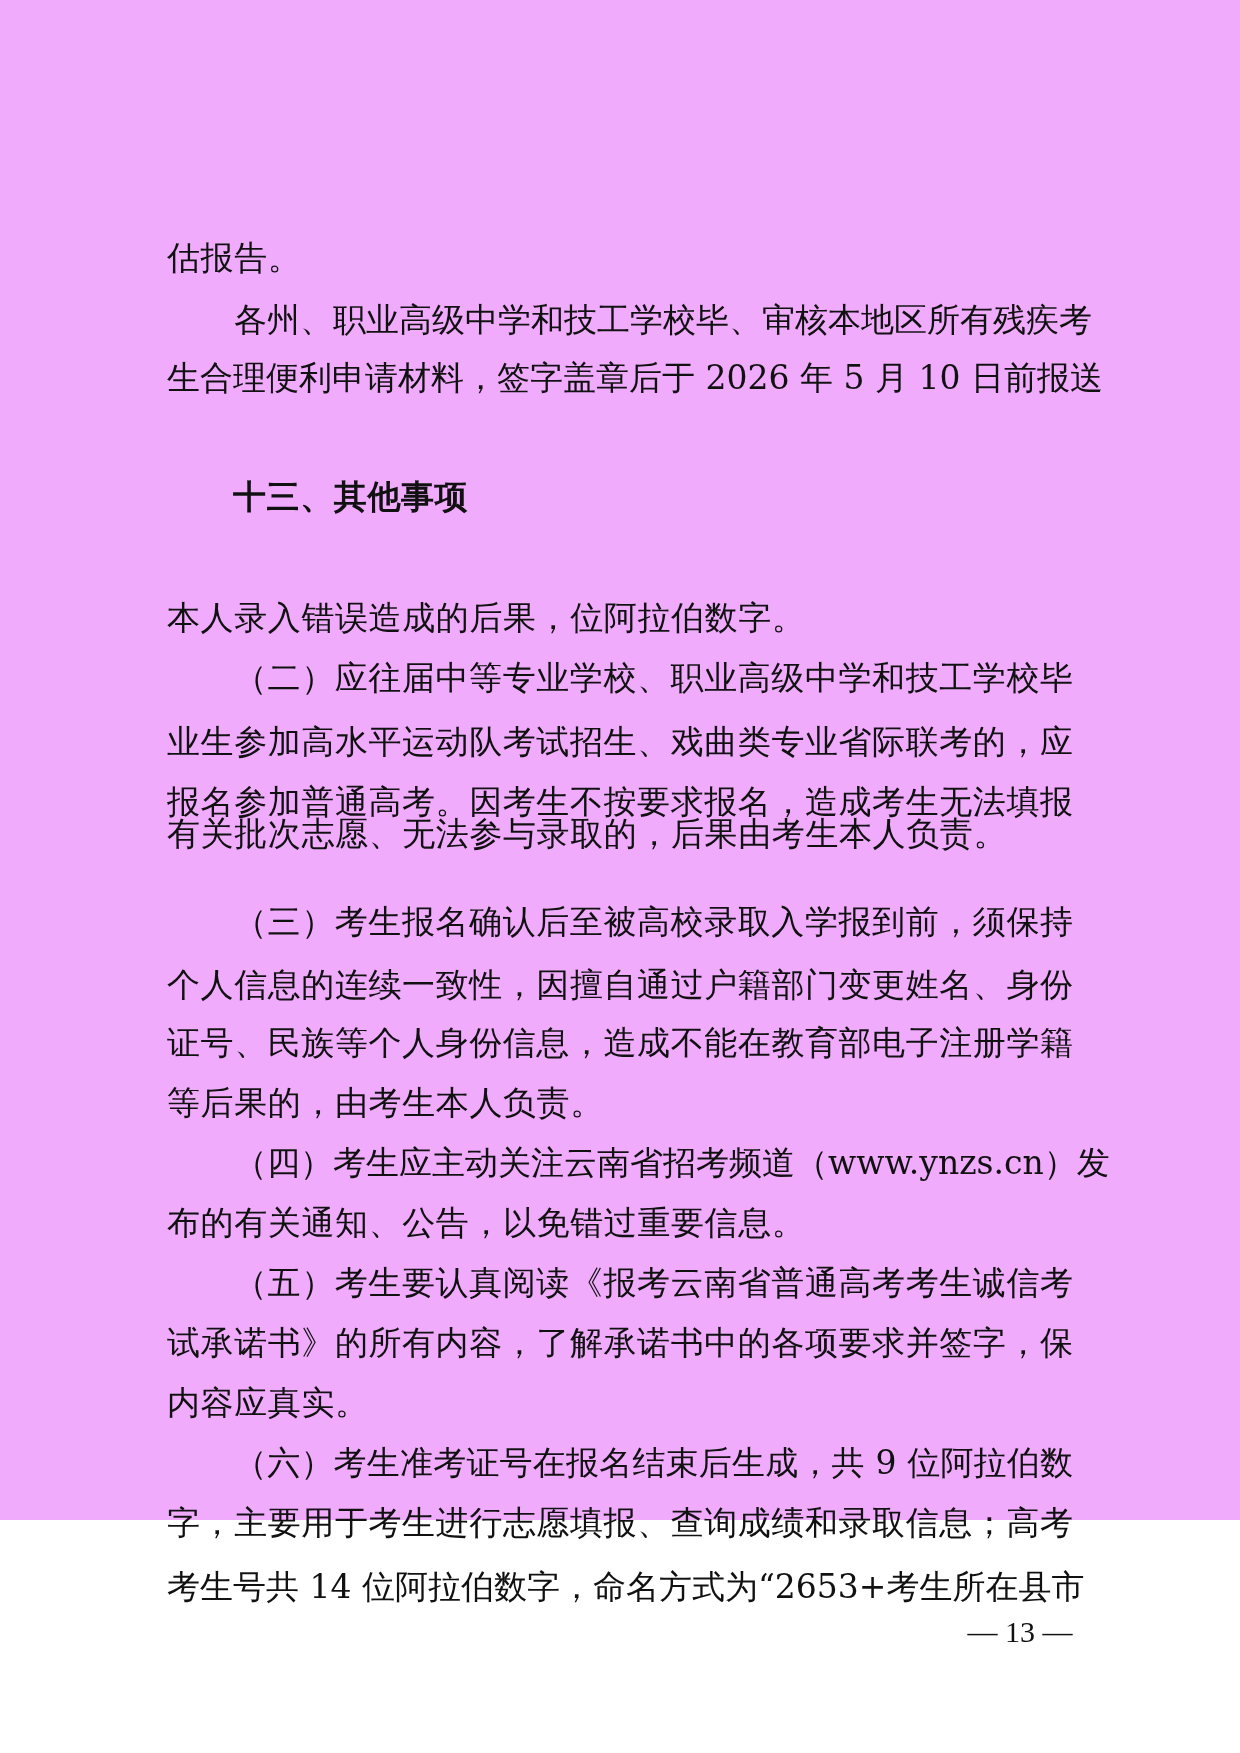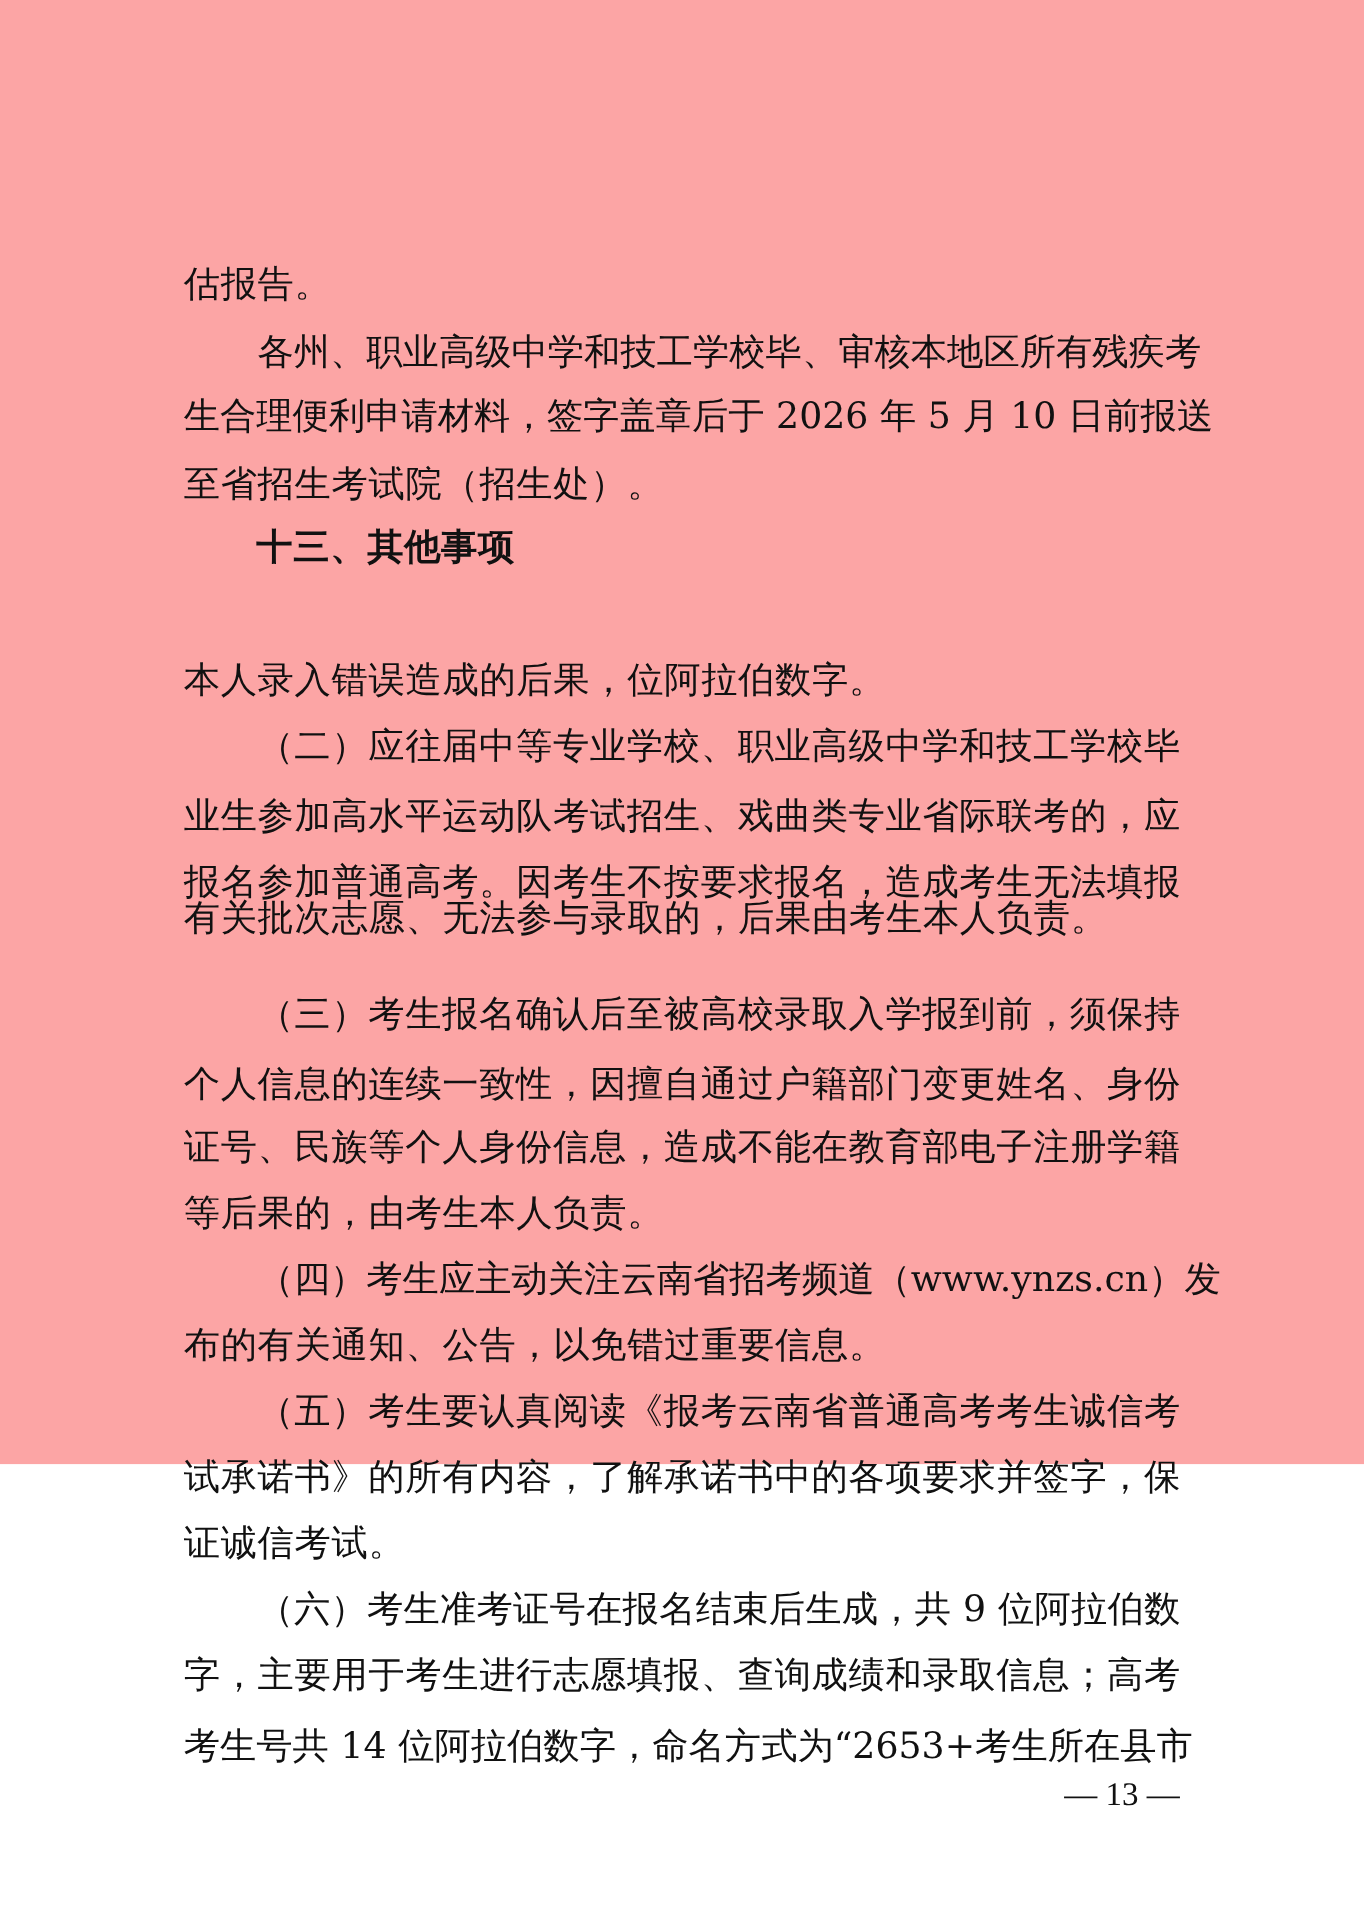--- a/index.html
+++ b/index.html
@@ -1,19 +1,19 @@
 <!DOCTYPE html>
 <html><head>
 <meta charset="utf-8">
 <style>
   html, body { margin: 0; padding: 0; background: #ffffff; }
   body { width: 1240px; height: 1753px; position: relative; overflow: hidden; }
   .page {
-    position: absolute; left: 0; top: 0; width: 1240px; height: 1331px;
-    background: #fca5a5;
+    position: absolute; left: 0; top: 0; width: 1240px; height: 1520px;
+    background: #f0abfc;
     font-family: "DejaVu Serif", "Liberation Serif", serif;
     color: #111111;
   }
   .line {
     position: absolute;
     left: 167px;
     width: 906px;
     height: 44px;
     line-height: 44px;
     font-size: 33px;
@@ -43,34 +43,33 @@
     white-space: nowrap;
   }
 </style>
 </head>
 <body>
 
 <div class="page">
   <div class="line partial" style="top:236px">估报告。</div>
   <div class="line indent" style="top:298px">各州、职业高级中学和技工学校毕、审核本地区所有残疾考</div>
   <div class="line" style="top:356px">生合理便利申请材料，签字盖章后于 2026 年 5 月 10 日前报送</div>
-  <div class="line partial" style="top:418px">至省招生考试院（招生处）。</div>
   <div class="line partial heading" style="top:475px; left:233px;">十三、其他事项</div>
   <div class="line partial" style="top:596px">本人录入错误造成的后果，位阿拉伯数字。</div>
   <div class="line indent" style="top:656px">（二）应往届中等专业学校、职业高级中学和技工学校毕</div>
   <div class="line" style="top:720px">业生参加高水平运动队考试招生、戏曲类专业省际联考的，应</div>
   <div class="line" style="top:780px">报名参加普通高考。因考生不按要求报名，造成考生无法填报</div>
   <div class="line partial" style="top:812px">有关批次志愿、无法参与录取的，后果由考生本人负责。</div>
   <div class="line indent" style="top:900px">（三）考生报名确认后至被高校录取入学报到前，须保持</div>
   <div class="line" style="top:963px">个人信息的连续一致性，因擅自通过户籍部门变更姓名、身份</div>
   <div class="line" style="top:1021px">证号、民族等个人身份信息，造成不能在教育部电子注册学籍</div>
   <div class="line partial" style="top:1081px">等后果的，由考生本人负责。</div>
   <div class="line indent" style="top:1141px">（四）考生应主动关注云南省招考频道（www.ynzs.cn）发</div>
   <div class="line partial" style="top:1201px">布的有关通知、公告，以免错过重要信息。</div>
   <div class="line indent" style="top:1261px">（五）考生要认真阅读《报考云南省普通高考考生诚信考</div>
   <div class="line" style="top:1321px">试承诺书》的所有内容，了解承诺书中的各项要求并签字，保</div>
-  <div class="line partial" style="top:1381px">证诚信考试。</div>
+  <div class="line partial" style="top:1381px">内容应真实。</div>
   <div class="line indent" style="top:1441px">（六）考生准考证号在报名结束后生成，共 9 位阿拉伯数</div>
   <div class="line" style="top:1501px">字，主要用于考生进行志愿填报、查询成绩和录取信息；高考</div>
   <div class="line" style="top:1565px">考生号共 14 位阿拉伯数字，命名方式为“2653+考生所在县市</div>
 
   <div class="page-number">— 13 —</div>
 </div>
 
 </body></html>

